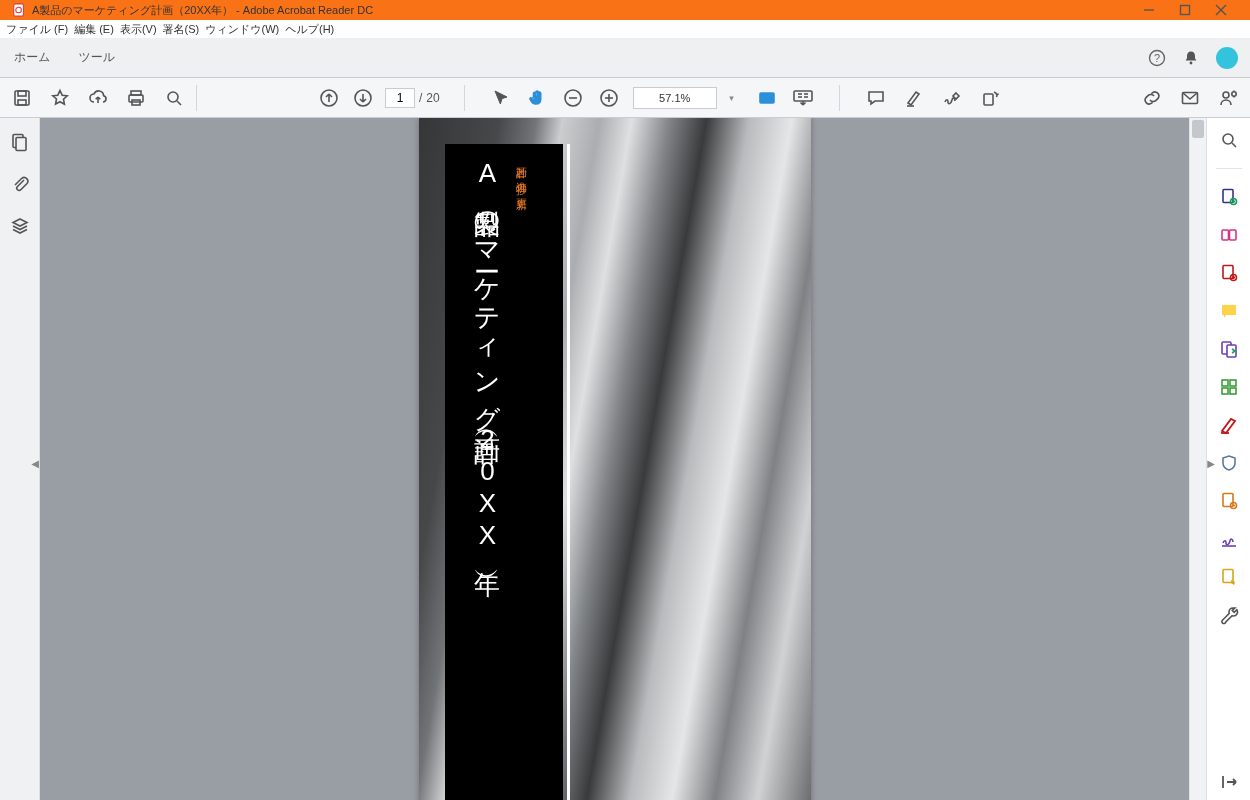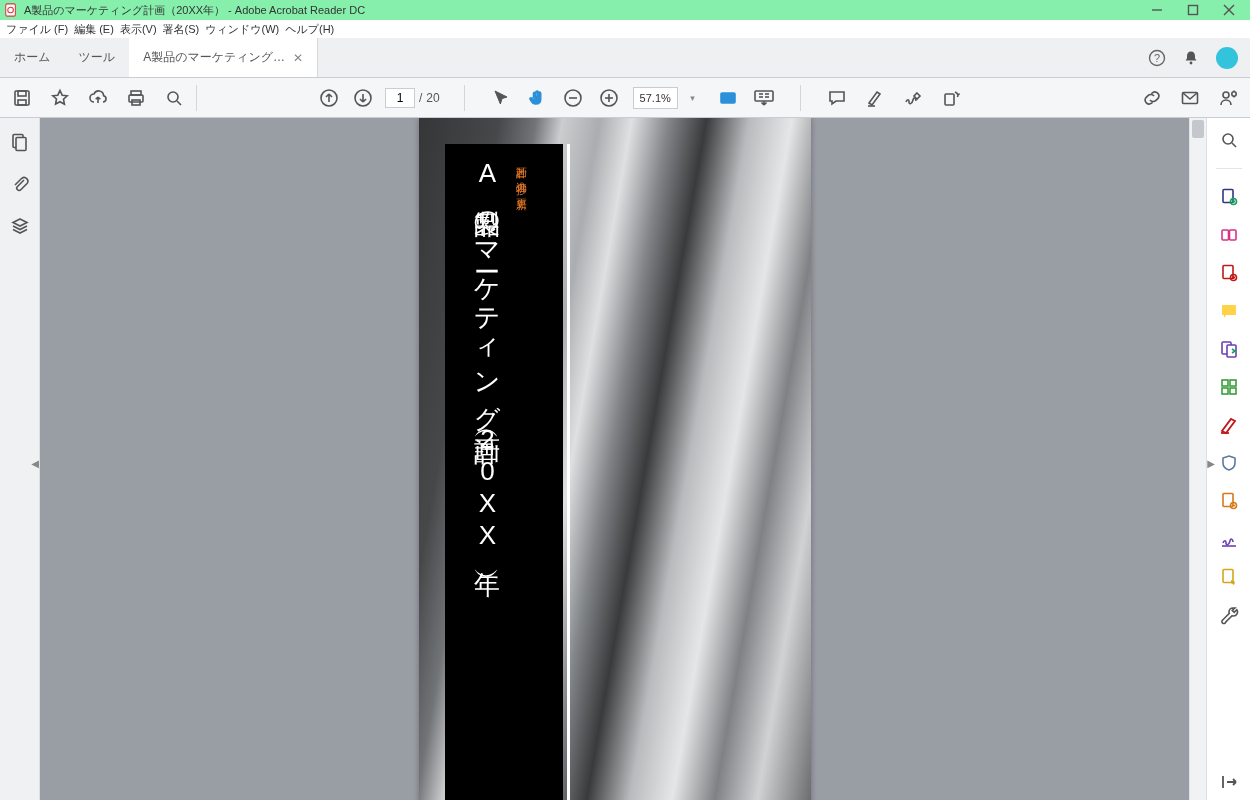--- a/index.html
+++ b/index.html
@@ -1,19 +1,19 @@
 <!DOCTYPE html>
 <html><head>
 <meta charset="utf-8">
 <style>
   * { box-sizing: border-box; margin: 0; padding: 0; font-family: "Segoe UI", Meiryo, sans-serif; }
   html, body { width: 1250px; height: 800px; overflow: hidden; background: #fff; }
 
   
-  .titlebar { height: 20px; display: flex; align-items: center; padding: 0 4px; background: #86efac; font-size: 11px; color: #333; }
+  .titlebar { height: 20px; display: flex; align-items: center; padding: 0 12px; background: #f97316; font-size: 11px; color: #333; }
   .titlebar .pdf-icon { width: 14px; height: 14px; margin-right: 6px; }
   .title-sp { flex: 1; }
   .win-btns { display: flex; gap: 22px; margin-right: 10px; color: #555; }
   .win-btn { width: 14px; height: 14px; display: flex; align-items: center; justify-content: center; }
 
   
   .menubar { height: 18px; background: #fff; display: flex; align-items: center; padding: 0 6px; font-size: 11px; color: #333; gap: 6px; }
   .menubar span { cursor: default; }
 
   
@@ -28,21 +28,21 @@
   
   .toolbar { height: 40px; background: #f5f6f8; border-bottom: 1px solid #c9ccd0; display: flex; align-items: center; }
   .tool-group { display: flex; align-items: center; gap: 14px; padding: 0 10px; }
   .tool-sep { width: 1px; height: 26px; background: #d3d6da; }
   .tool { width: 24px; height: 24px; display: flex; align-items: center; justify-content: center; color: #555; }
   .tool svg { stroke:#555; }
   .tool.active svg { stroke:#2b90d9; fill:#2b90d9; }
   .pagebox { height:22px; display:flex; align-items:center; gap:4px; }
   .pagebox input { width:30px; height:20px; text-align:center; font-size:12px; border:1px solid #c9ccd0; background:#fff; }
   .pagebox span { font-size:12px; color:#555; }
-  .zoombox { width:45px; height:22px; border:1px solid #c9ccd0; background:#fff; display:flex; align-items:center; justify-content:center; font-size:11px; color:#333; position:relative;}
+  .zoombox { width:84px; height:22px; border:1px solid #c9ccd0; background:#fff; display:flex; align-items:center; justify-content:center; font-size:11px; color:#333; position:relative;}
   .zoombox .dd { position:absolute; right:-18px; color:#888; font-size:9px; }
   .toolbar-right { margin-left:auto; display:flex; align-items:center; gap:14px; padding-right:10px; }
 
   
   .content-row { display: flex; height: calc(800px - 20px - 18px - 32px - 40px); background:#fff; }
 
   .left-rail { width: 40px; background: #f0f1f3; border-right: 1px solid #dcdfe3; display:flex; flex-direction:column; align-items:center; padding-top:14px; gap:22px; position:relative; }
   .left-rail .collapse-handle { position:absolute; top:50%; transform:translateY(-50%); right:-2px; width:12px; height:42px; display:flex; align-items:center; justify-content:center; color:#888; font-size:10px; }
 
   .right-rail { width: 44px; background:#fff; border-left:1px solid #dcdfe3; display:flex; flex-direction:column; align-items:center; padding-top:12px; gap:18px; position:relative; }
@@ -113,24 +113,20 @@
   <span>ヘルプ(H)</span>
 </div>
 
 <div class="tabstrip">
   <div class="tab">
       <span>ホーム</span>
     </div>
   <div class="tab">
       <span>ツール</span>
     </div>
-  <div class="tab doc">
-    <span>A製品のマーケティング…</span>
-    <span class="close-x">✕</span>
-  </div>
   <div class="tabstrip-right">
     <div class="help-icon">
         <svg width="18" height="18">
           <circle cx="9" cy="9" r="7.5" fill="none" stroke="#666" stroke-width="1.4"></circle>
           <text x="9" y="13" text-anchor="middle" font-size="11" fill="#666">?</text>
         </svg>
       </div>
     <div class="bell-icon">
         <svg width="18" height="18">
           <path d="M9 2.5c-2.6 0-4 2-4 4.4v2.3l-1.4 2.3h10.8L13 9.2V6.9c0-2.4-1.4-4.4-4-4.4z" fill="#555"></path>

